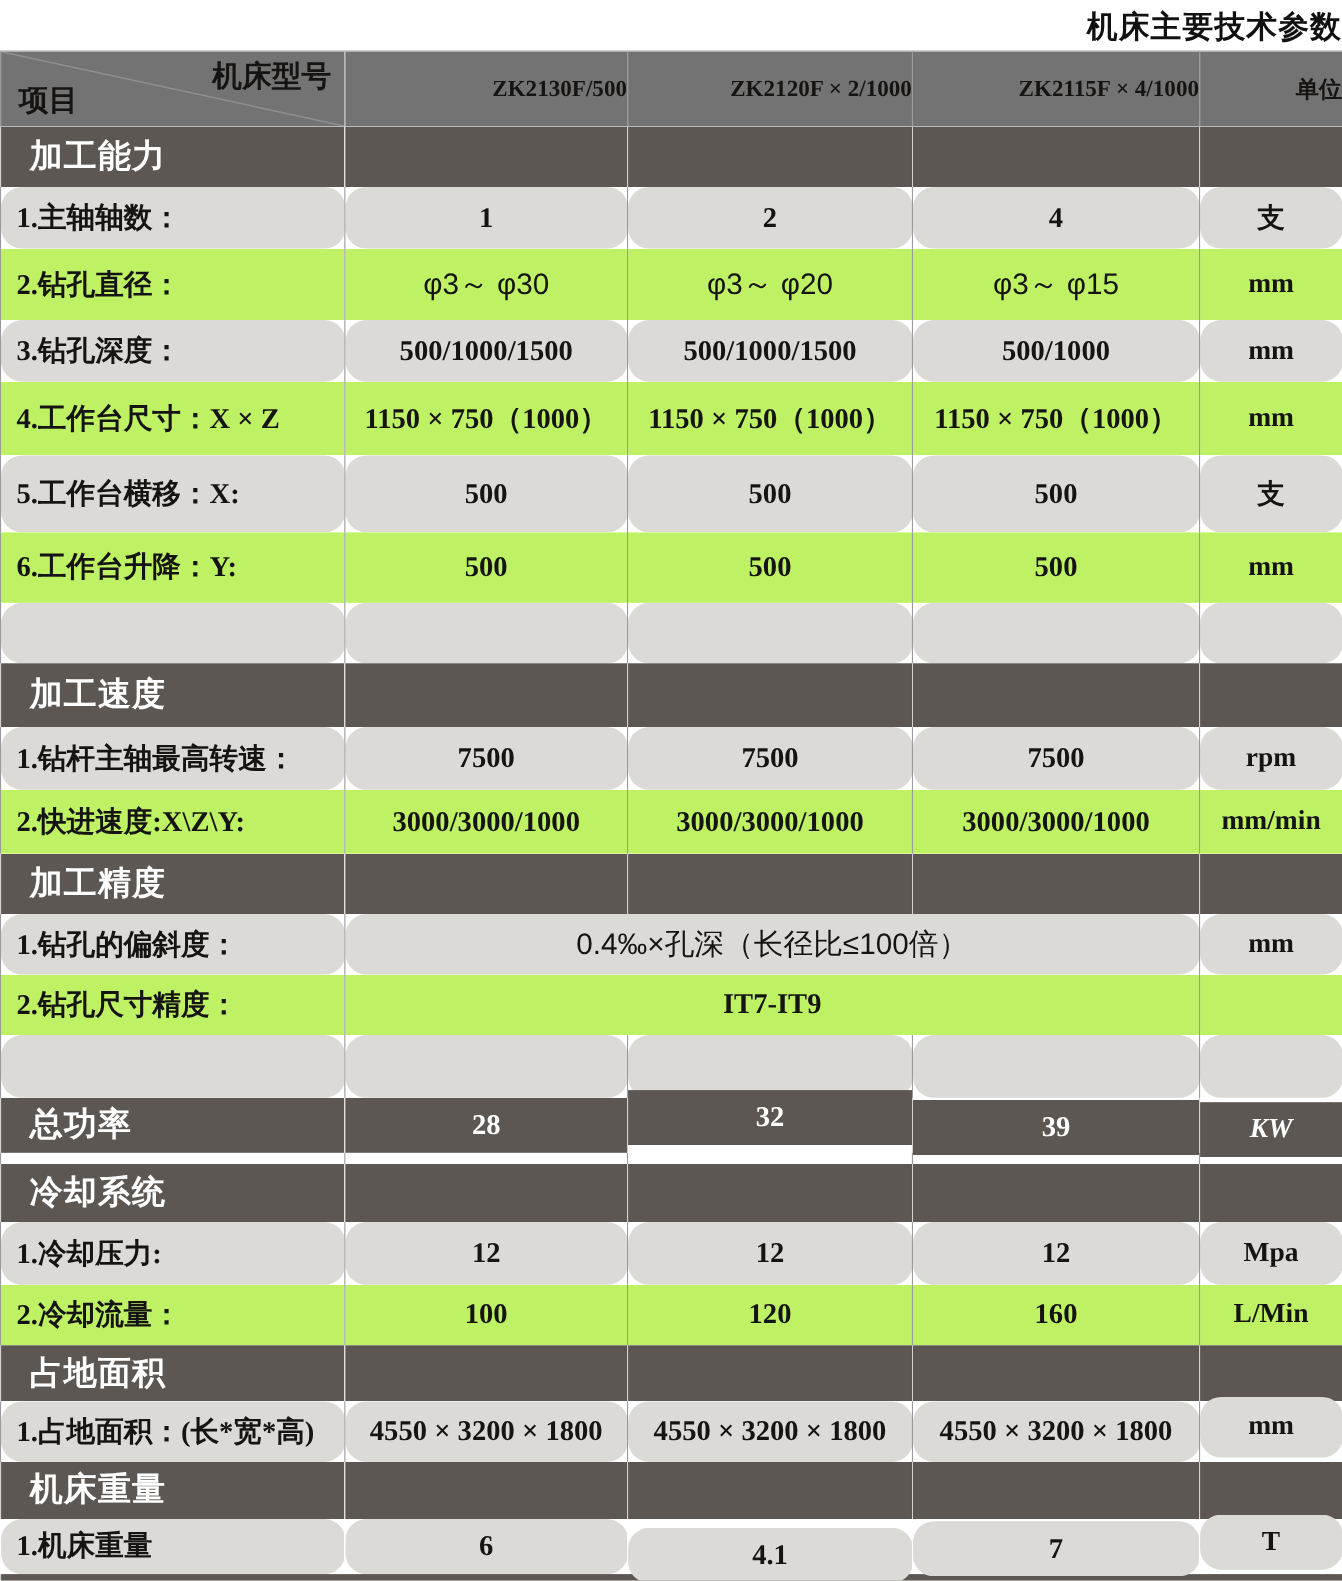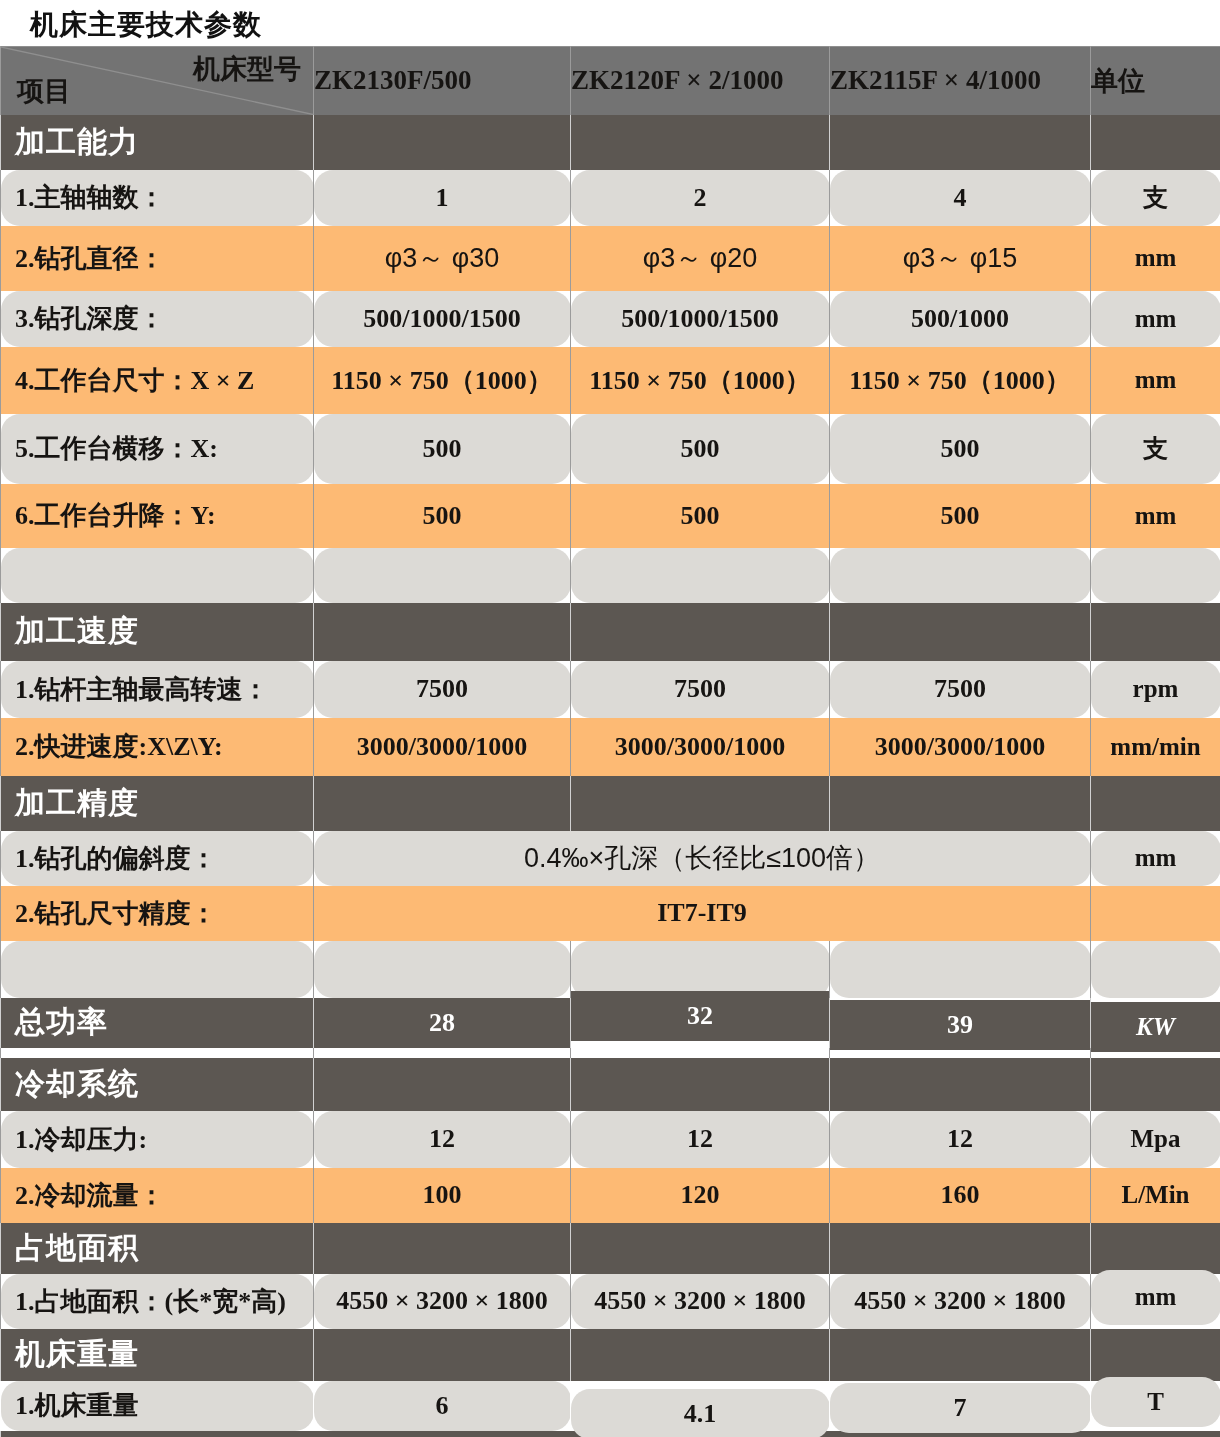--- a/index.html
+++ b/index.html
@@ -10,59 +10,59 @@
     font-family:"Liberation Serif","DejaVu Serif",serif;
     color:#161412;
     overflow:hidden;
   }
   .title{
     margin:0;
     padding:6px 0 8px 30px;
     font-family:"Liberation Sans","DejaVu Sans",sans-serif;
     font-size:28px;font-weight:700;color:#111;
     letter-spacing:1px;
-    height:46px;box-sizing:border-box;
+    height:46px;box-sizing:border-box;text-align:right;
   }
   table.spec{
     border-collapse:collapse;
     table-layout:fixed;
     width:1220px;
     border:1px solid #8f8f8f;
   }
   td{
     box-sizing:border-box;
     padding:0;
     border-left:1px solid #9b9b9b;
     border-right:1px solid #9b9b9b;
     font-size:26px;font-weight:700;
     vertical-align:middle;
     overflow:hidden;
   }
   
   tr.head td{background:#737373;}
-  td.model{ text-align:left;font-size:27px; }
+  td.model{ text-align:right;font-size:21px; }
   td.corner{ position:relative; }
   td.corner svg{position:absolute;left:0;top:0;width:100%;height:100%;}
   .corner-top{position:absolute;top:4px;right:12px;font-size:27px;font-weight:700;}
   .corner-bottom{position:absolute;bottom:6px;left:16px;font-size:27px;font-weight:700;}
   
   tr.bar td{
     background:#5c5752;
     color:#ffffff;
     border-left:1px solid rgba(0,0,0,0.18);
     border-right:1px solid rgba(0,0,0,0.18);
   }
   tr.bar td.bar-label{
     font-size:30px;font-weight:700;
-    padding-left:14px;letter-spacing:1px;
+    padding-left:26px;letter-spacing:1px;
   }
   tr.bar td.val{color:#ffffff;}
   
   tr.grey td{background:#dcdad6;border-radius:19px;}
-  tr.white td{background:#fdba74;}
+  tr.white td{background:#bef264;}
   td.lbl{padding-left:14px;font-size:26px;}
   td.val{text-align:center;font-size:26px;}
   td.unit{text-align:center;font-size:25px;}
   td.sans{
     font-family:"Liberation Sans","DejaVu Sans",sans-serif;
     font-weight:400;font-size:27px;
   }
   tr.spacer td{background:#ffffff;}
   tr.strip td{background:#5c5752;border-color:rgba(0,0,0,0.18);}
   tr.nodiv td{border-left-color:transparent;border-right-color:transparent;}

